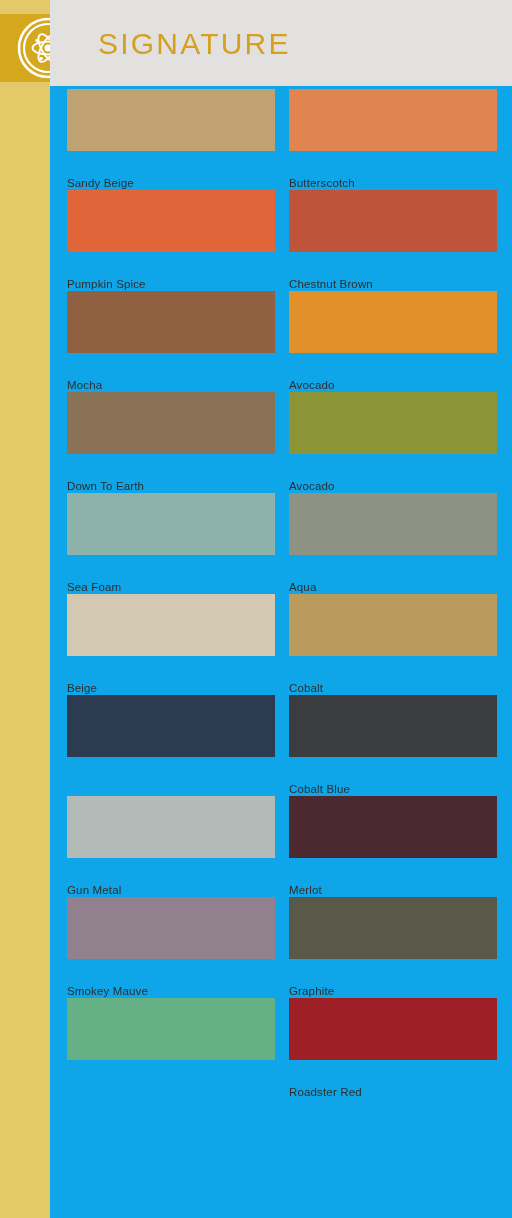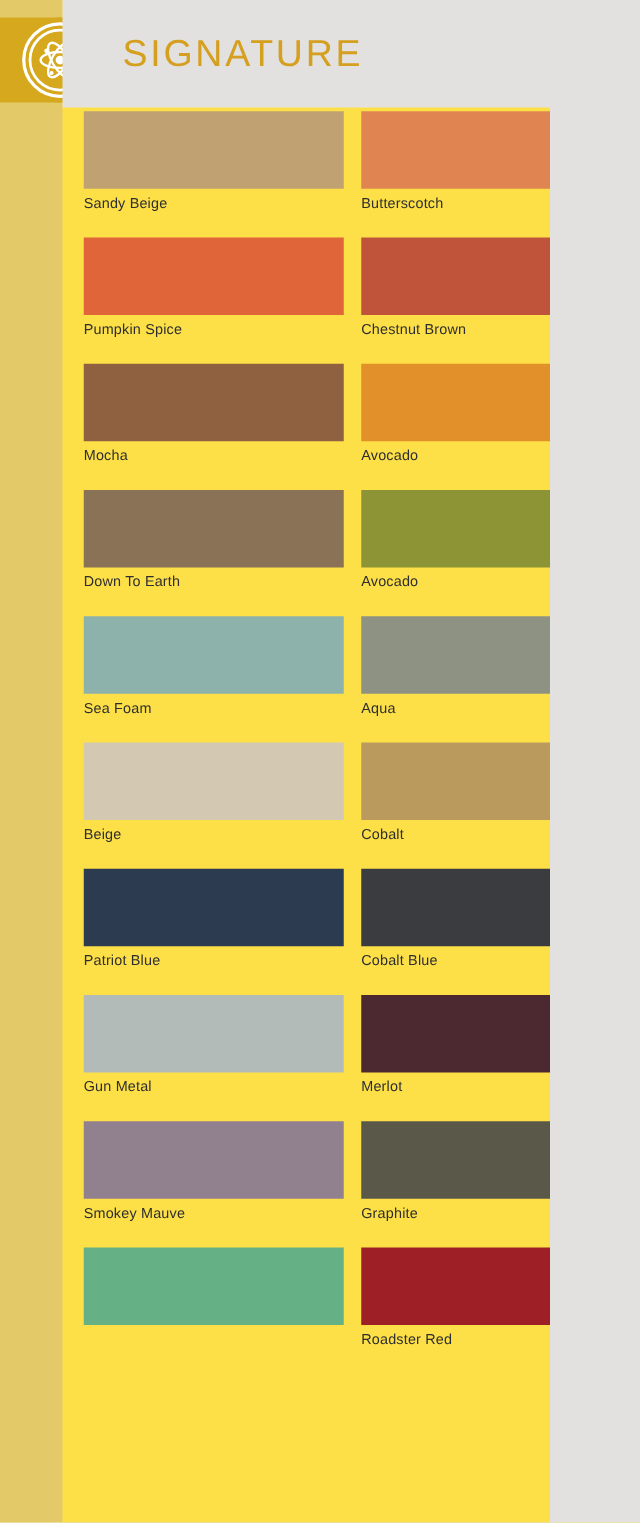--- a/index.html
+++ b/index.html
@@ -8,23 +8,23 @@
   html, body {
     width: 512px;
     height: 1218px;
     background: #e2e1df;
     font-family: "Liberation Sans", sans-serif;
     overflow: hidden;
   }
 
   #page {
     position: relative;
-    width: 440px;
+    width: 512px;
     height: 1218px;
-    background: #fde047;
+    background: #0ea5e9;
     overflow: hidden;
     padding-left: 12px;
   }
 
   
   .side-bar {
     position: absolute;
     left: 0;
     top: 0;
     width: 50px;
@@ -96,21 +96,21 @@
     height: 101px;
   }
 
   .swatch {
     width: 208px;
     height: 62px;
     background: #ccc;
   }
 
   .swatch-label {
-    margin-top: 5px;
+    margin-top: 25px;
     font-size: 11.5px;
     color: #2e2e2e;
     line-height: 14px;
     letter-spacing: 0.15px;
     white-space: nowrap;
   }
 </style>
 </head>
 <body>
 
@@ -185,21 +185,20 @@
       <div class="cell">
         <div class="swatch" style="background: rgb(211, 200, 177);"></div>
         <div class="swatch-label">Beige</div>
       </div>
       <div class="cell">
         <div class="swatch" style="background: rgb(187, 154, 94);"></div>
         <div class="swatch-label">Cobalt</div>
       </div>
       <div class="cell">
         <div class="swatch" style="background: rgb(44, 59, 80);"></div>
-        <div class="swatch-label">Patriot Blue</div>
       </div>
       <div class="cell">
         <div class="swatch" style="background: rgb(59, 60, 63);"></div>
         <div class="swatch-label">Cobalt Blue</div>
       </div>
       <div class="cell">
         <div class="swatch" style="background: rgb(179, 187, 185);"></div>
         <div class="swatch-label">Gun Metal</div>
       </div>
       <div class="cell">

